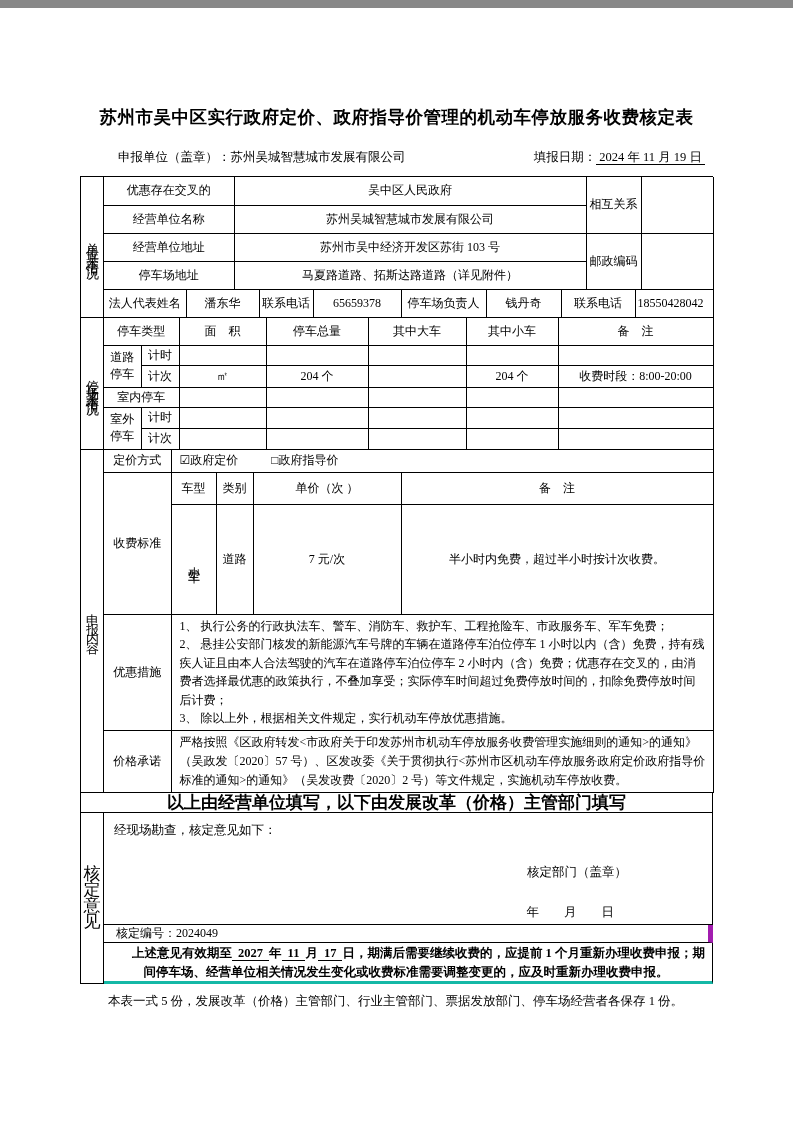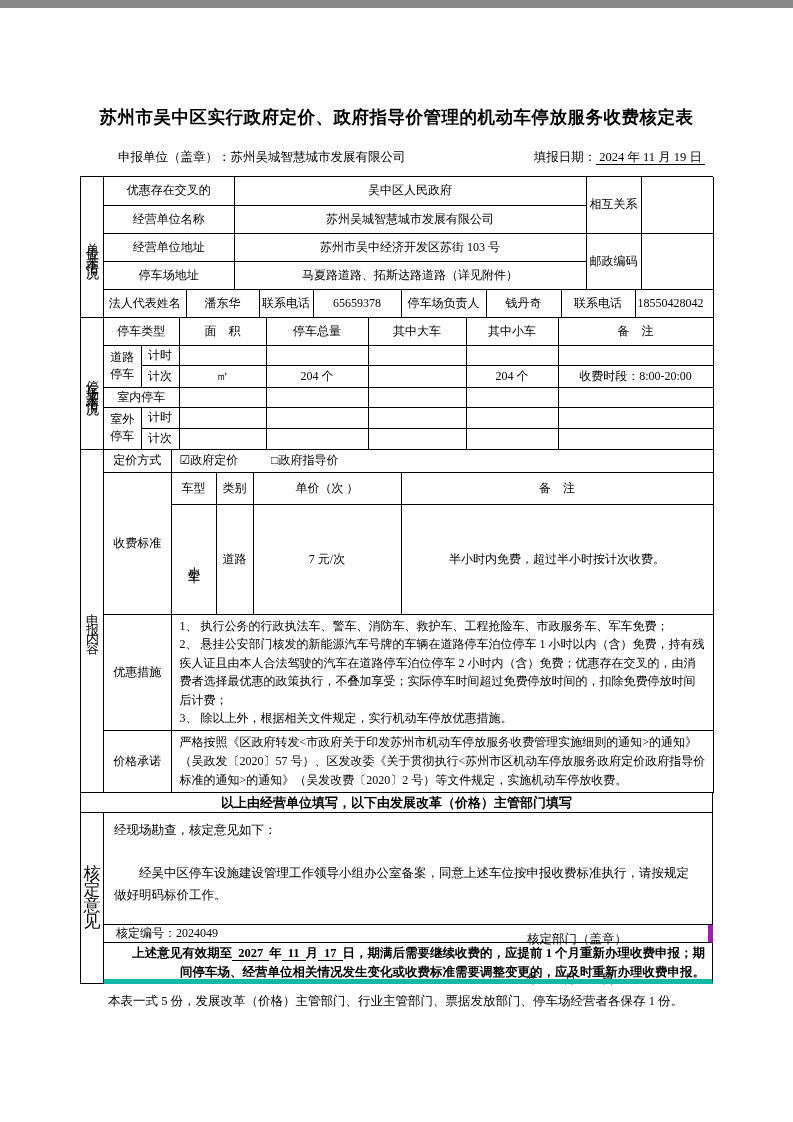--- a/index.html
+++ b/index.html
@@ -35,42 +35,42 @@
   .wrap2 { width:24px; font-size:17px; line-height:16px; word-break:break-all; }
   .sbody { flex:1 1 auto; display:flex; flex-direction:column; min-width:0; }
   table { border-collapse:collapse; table-layout:fixed; width:100%; }
   td {
     border-right:1px solid #000; border-bottom:1px solid #000;
     text-align:center; vertical-align:middle; font-size:12px; padding:1px 2px;
     overflow:hidden;
   }
   .divider-row {
     border-right:1px solid #000; border-bottom:1px solid #000;
-    height:20px; line-height:19px; text-align:center; font-weight:bold; font-size:13px;
+    height:20px; line-height:19px; text-align:center; font-weight:bold; font-size:17px;
   }
   .options-cell { text-align:left; padding-left:8px; }
   .options-cell .opt2 { margin-left:30px; }
   .vsmall { writing-mode:vertical-rl; text-orientation:upright; font-size:12px; letter-spacing:2px; }
   .multiline { text-align:left; line-height:18.5px; padding:2px 6px 2px 8px; vertical-align:middle; }
   .promise { line-height:19px; }
   .opinion {
     border-right:1px solid #000; border-bottom:1px solid #000; height:112px;
     text-align:left; font-size:12.5px;
   }
   .op-intro { margin:9px 0 0 10px; }
   .op-body { margin:23px 12px 0 10px; text-indent:2em; line-height:22px; }
   .op-dept { text-align:right; padding-right:85px; margin-top:25px; }
   .op-date { text-align:right; padding-right:98px; margin-top:23px; }
   .serial-row {
     border-right:5px solid #a21caf; border-bottom:1px solid #000; height:18px;
     line-height:17px; text-align:left; padding-left:12px; font-size:12px;
   }
   .validity-row {
-    border-right:1px solid #000; border-bottom:5px solid #14b8a6; height:41px;
-    text-align:right; font-weight:bold; font-size:12.5px; line-height:19.5px;
+    border-right:1px solid #000; border-bottom:3px solid #14b8a6; height:41px;
+    text-align:center; font-weight:bold; font-size:12.5px; line-height:19.5px;
     padding:1px 7px 0 3px; text-indent:2em;
   }
   .validity-row .blank { border-bottom:1px solid #000; padding:0 6px; text-indent:0; }
   .footer-note { margin:9px 0 0 108px; font-size:12.5px; }
   .phone-cell { text-align:left; word-break:break-all; line-height:13px; font-size:12px; }
 </style>
 </head>
 <body>
 
 <div class="page">
@@ -298,21 +298,20 @@
 
     <div class="divider-row">以上由经营单位填写，以下由发展改革（价格）主管部门填写</div>
 
     <div class="sect">
       <div class="vcell">
         <span class="wrap2">核定意见</span>
       </div>
       <div class="sbody">
         <div class="opinion">
           <div class="op-intro">经现场勘查，核定意见如下：</div>
-          <div class="op-body">经吴中区停车设施建设管理工作领导小组办公室备案，同意上述车位按申报收费标准执行，请按规定做好明码标价工作。</div>
           <div class="op-dept">核定部门（盖章）</div>
           <div class="op-date">年　　月　　日</div>
         </div>
         <div class="serial-row">
           <span>核定编号：</span><span>2024049</span>
         </div>
         <div class="validity-row">
           <span>上述意见有效期至</span><span class="blank">2027</span><span>年</span><span class="blank">11</span><span>月</span><span class="blank">17</span><span>日，期满后需要继续收费的，应提前 1 个月重新办理收费申报；期间停车场、经营单位相关情况发生变化或收费标准需要调整变更的，应及时重新办理收费申报。</span>
         </div>
       </div>

